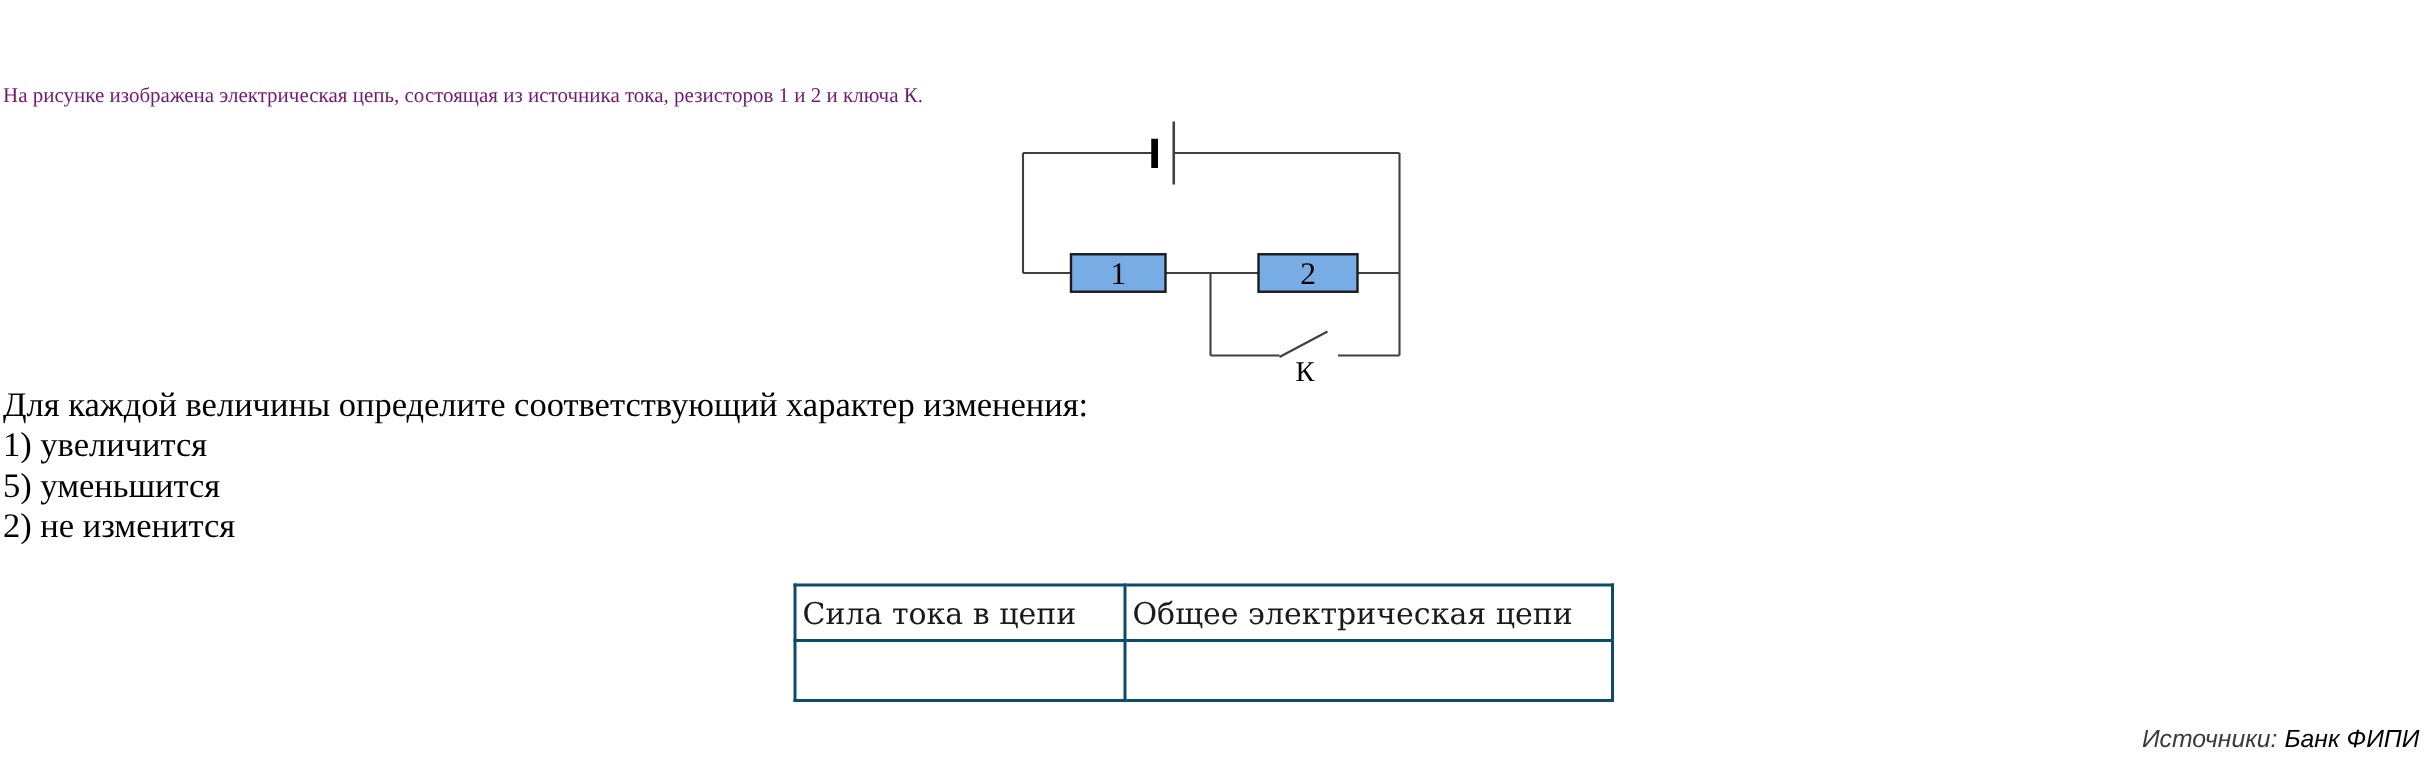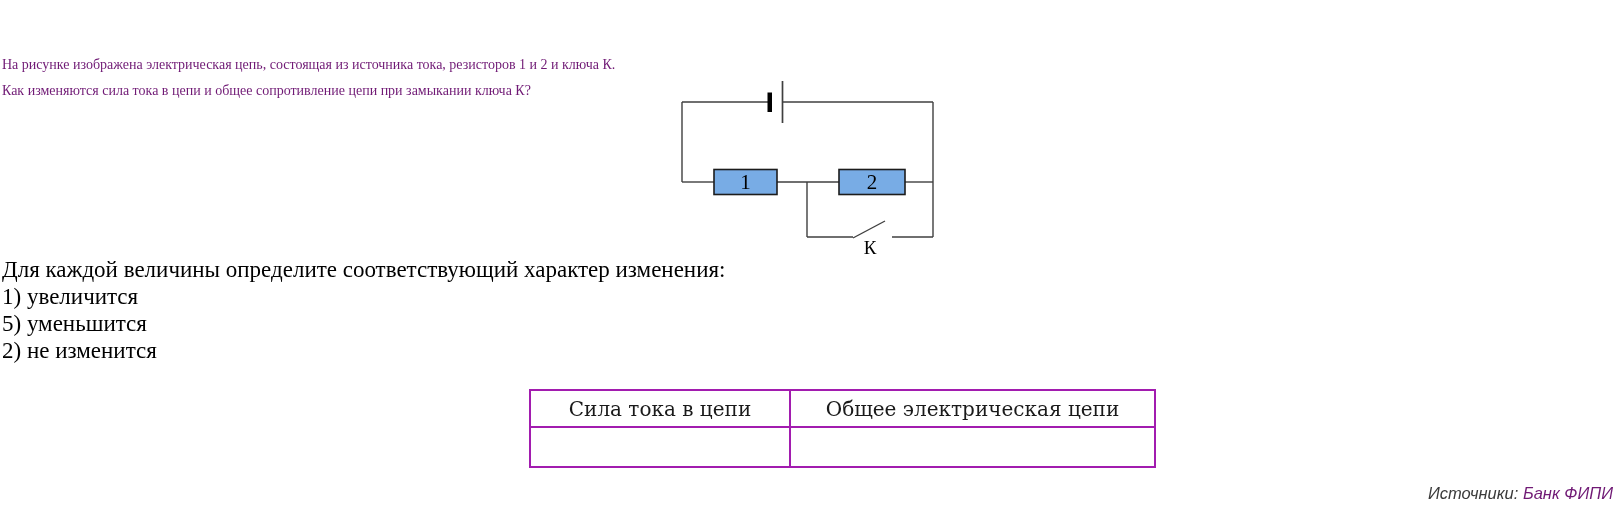--- a/index.html
+++ b/index.html
@@ -38,49 +38,48 @@
   .answer-table {
     position: absolute;
     left: 529px; top: 389px;
     border-collapse: collapse;
     font-family: "DejaVu Serif", serif;
     font-size: 20px;
     color: #1a1a1a;
     table-layout: fixed;
   }
   .answer-table td, .answer-table th {
-    border: 2px solid #a21caf;
-    text-align: center;
+    border: 2px solid #0c4a6e;
+    text-align: left;
     vertical-align: middle;
     font-weight: normal;
-    padding: 0 24px;
+    padding: 0 4px;
   }
   .answer-table .hdr-row th { height: 35px; }
   .answer-table .ans-row td { height: 38px; }
   .col-current { width: 210px; }
   .col-resistance { width: 315px; }
   .footer {
     position: absolute;
     right: 3px; top: 484px;
     font-family: "Liberation Sans", sans-serif;
     font-style: italic;
     font-size: 16.5px;
     white-space: nowrap;
   }
   .footer .src-label { color: #3a3a3a; margin-top: 44px; }
-  .footer .src-value { color: #701a75; }
+  .footer .src-value { color: #000000; }
 </style>
 </head>
 <body>
 
 <div class="page">
 
   <div class="qtext">
     <div>На рисунке изображена электрическая цепь, состоящая из источника тока, резисторов 1 и 2 и ключа К.</div>
-    <div>Как изменяются сила тока в цепи и общее сопротивление цепи при замыкании ключа К?</div>
   </div>
 
   <svg class="circuit-svg" width="300" height="195" viewBox="0 0 300 195">
     <g stroke="#3f3f3f" stroke-width="1.4" fill="none">
 
       <path d="M27 27 H113"></path>
       <path d="M127.5 27 H278"></path>
 
       <path d="M27 27 V107"></path>
 

